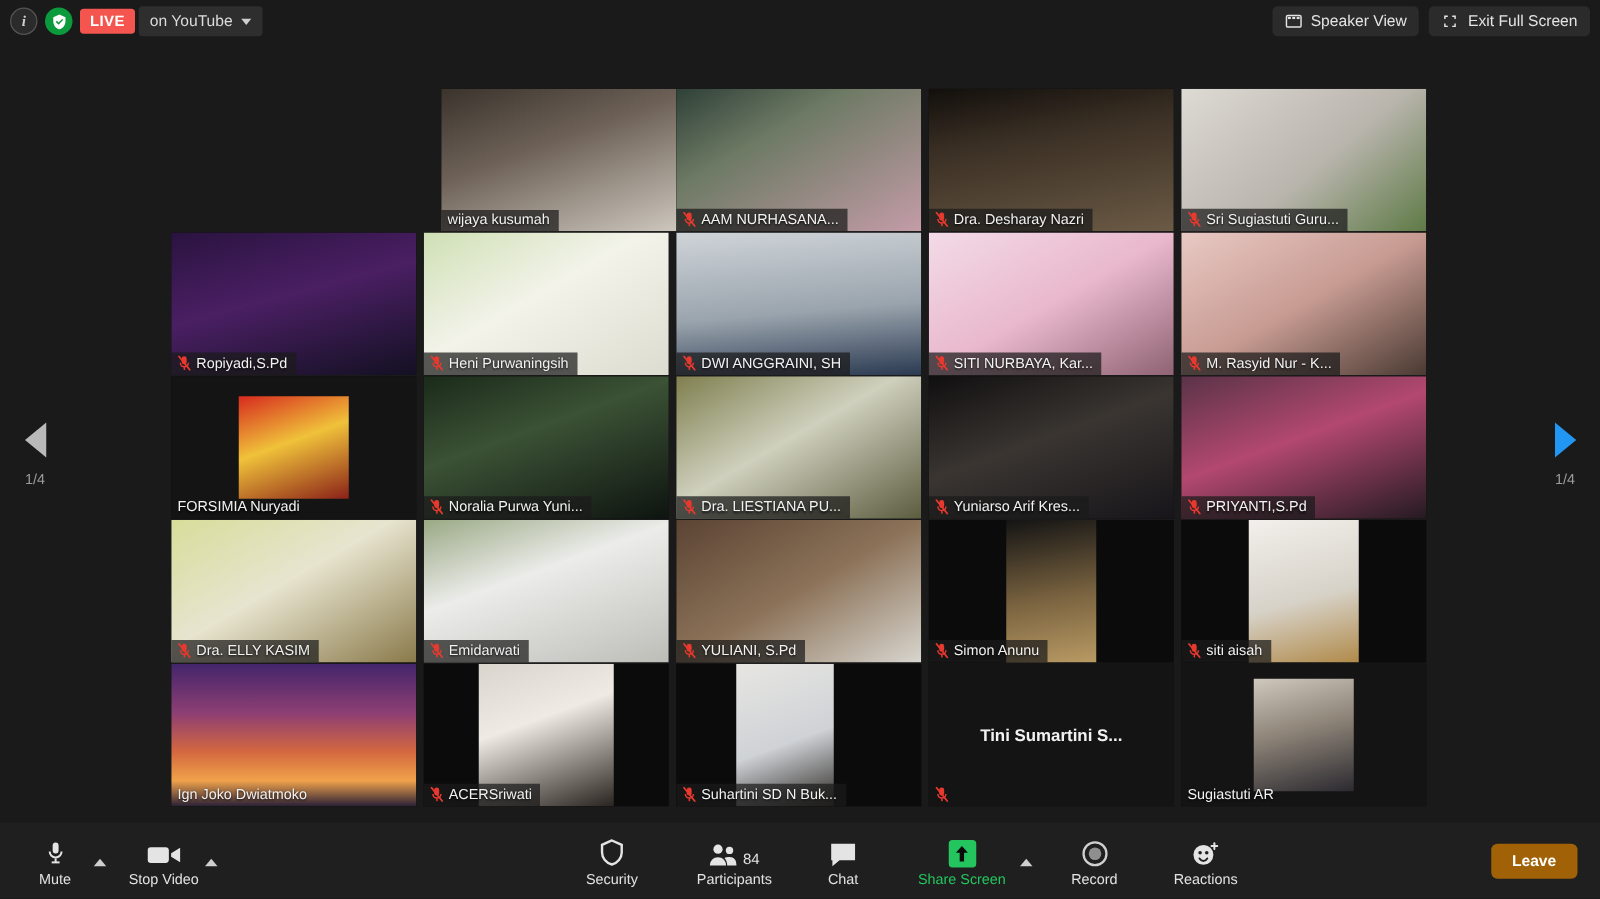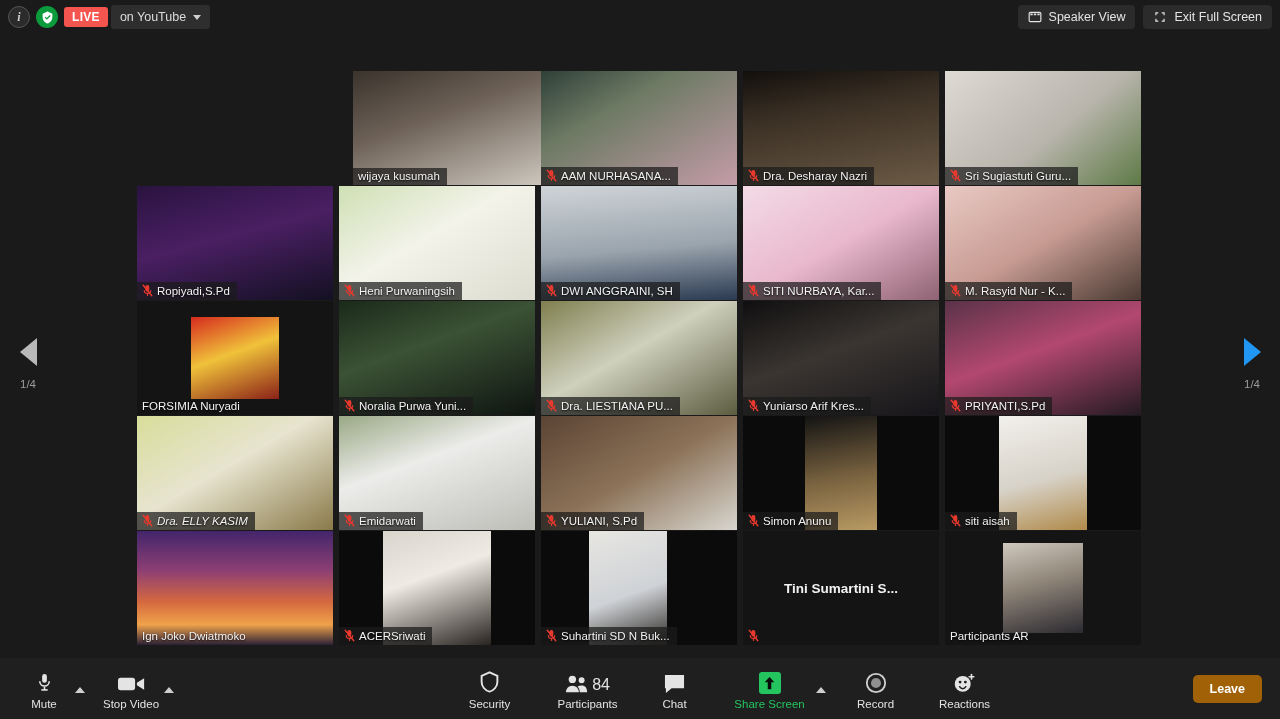--- a/index.html
+++ b/index.html
@@ -98,21 +98,21 @@
   }
   .tb-icon { height:26px; display:flex; align-items:flex-end; justify-content:center; }
   .tb-icon svg { display:block; }
   .tb-label { font-size:11.5px; color:#e2e2e2; margin-top:4px; white-space:nowrap; }
   .tb-label.green { color:#24c55e; }
   .tb-caret {
     width:0;height:0;border-left:5px solid transparent;border-right:5px solid transparent;
     border-bottom:6px solid #cfcfcf; align-self:flex-end; margin:0 0 26px 3px;
   }
   .caret-wrap { display:flex; align-items:center; height:61px; padding:0 2px; }
-  .badge-count { font-size:16px; color:#e2e2e2; margin-left:3px; }
+  .badge-count { font-size:12px; color:#e2e2e2; margin-left:3px; }
   #leave-btn {
     position:absolute; right:18px; top:50%; transform:translateY(-50%);
     background:#a16207; color:#fff; font-size:12.5px; font-weight:bold;
     padding:7px 17px; border-radius:5px; border:none;
     font-family:"Liberation Sans", sans-serif;
   }
   .share-sq {
     width:22px;height:22px;background:#24c55e;border-radius:3px;
     display:flex;align-items:center;justify-content:center;
   }
@@ -321,21 +321,21 @@
             <rect x="4.2" y="1.2" width="5.2" height="8.6" rx="2.6" fill="#e8392e"></rect>
             <path d="M2 8.2a5 5 0 0 0 10 0h-1.6a3.4 3.4 0 0 1-6.8 0H2z" fill="#e8392e"></path>
             <rect x="6.2" y="12.6" width="1.6" height="3" fill="#e8392e"></rect>
             <path d="M1.4 1.6 12.6 15.4" stroke="#e8392e" stroke-width="1.9" stroke-linecap="round"></path>
           </svg>
           <span class="nm">PRIYANTI,S.Pd</span>
         </div>
       </div>
     </div>
     <div class="row" style="top: 345px;">
-      <div class="tile" style="left: 0px; font-style: italic;">
+      <div class="tile" style="left: 0px;">
         <div class="vid" style="background: linear-gradient(150deg, rgb(216, 221, 154) 0%, rgb(231, 228, 207) 45%, rgb(138, 122, 74) 100%);"></div>
         <div class="namebar">
           <svg class="mic" viewBox="0 0 14 17">
             <rect x="4.2" y="1.2" width="5.2" height="8.6" rx="2.6" fill="#e8392e"></rect>
             <path d="M2 8.2a5 5 0 0 0 10 0h-1.6a3.4 3.4 0 0 1-6.8 0H2z" fill="#e8392e"></path>
             <rect x="6.2" y="12.6" width="1.6" height="3" fill="#e8392e"></rect>
             <path d="M1.4 1.6 12.6 15.4" stroke="#e8392e" stroke-width="1.9" stroke-linecap="round"></path>
           </svg>
           <span class="nm">Dra. ELLY KASIM</span>
         </div>
@@ -437,21 +437,21 @@
             <path d="M2 8.2a5 5 0 0 0 10 0h-1.6a3.4 3.4 0 0 1-6.8 0H2z" fill="#e8392e"></path>
             <rect x="6.2" y="12.6" width="1.6" height="3" fill="#e8392e"></rect>
             <path d="M1.4 1.6 12.6 15.4" stroke="#e8392e" stroke-width="1.9" stroke-linecap="round"></path>
           </svg>
         </div>
       </div>
       <div class="tile" style="left: 808px;">
         <div class="vid" style="background: rgb(20, 20, 20);"></div>
         <div class="avatar-box" style="left: 58px; top: 12px; width: 80px; height: 90px; background: linear-gradient(165deg, rgb(207, 200, 189) 0%, rgb(142, 132, 120) 45%, rgb(44, 42, 48) 100%);"></div>
         <div class="namebar plain">
-          <span class="nm">Participants AR</span>
+          <span class="nm">Sugiastuti AR</span>
         </div>
       </div>
     </div>
   </div>
 
 <div id="toolbar">
   <div style="width:18px"></div>
 
   <div class="tb-item">
     <div class="tb-icon">

